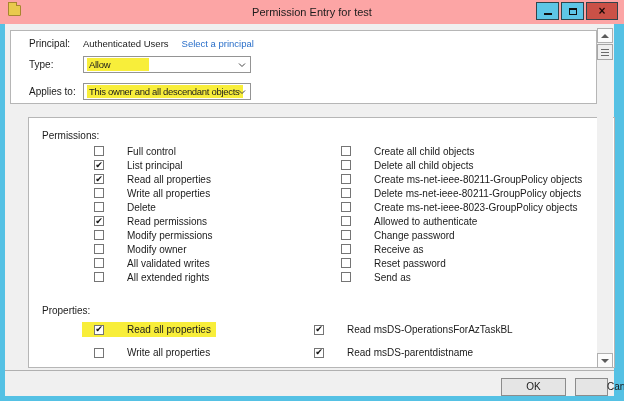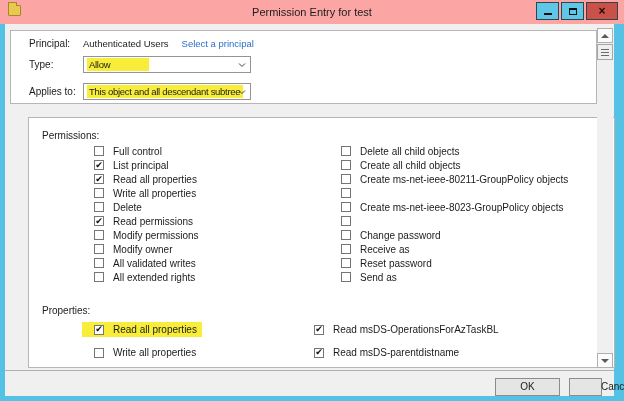--- a/index.html
+++ b/index.html
@@ -63,21 +63,21 @@
   .hl-allow{ min-width:62px; }
   .seclabel{ position:absolute; font-size:10px; color:#1b1b1b; }
   .perm-label{ left:13px; top:12px; }
   .prop-label{ left:13px; top:187px; }
   .cbcol{ position:absolute; }
   .col-pl{ left:53px; top:26px; }
   .col-pr{ left:300px; top:26px; }
   .col-prl{ left:53px; top:204px; }
   .col-prr{ left:273px; top:204px; }
   .cbrow{
-    display:flex; align-items:center; gap:9px; height:14px;
+    display:flex; align-items:center; gap:23px; height:14px;
     font-size:10px; color:#1b1b1b; width:fit-content; padding-right:5px;padding-left:12px;
   }
   .props .cbrow{ height:15px; margin-bottom:8px; }
   .cbrow.hl{ background:#f8ee3a; }
   .cb{
     width:10px; height:10px; flex:none; background:#fff; border:1px solid #757575;
     font-size:9px; line-height:9px; color:#111; text-align:center;
     display:inline-flex; align-items:center; justify-content:center;
   }
   
@@ -101,20 +101,21 @@
   
   .footer{
     position:absolute; left:0; right:0; top:346px; height:26px;
     background:#f0f0f0; border-top:1px solid #b0b0b0;
   }
   .btn{
     position:absolute; top:7px; height:18px; background:#e5e5e5;
     border:1px solid #8c8c8c; font-size:10px; color:#1b1b1b;
     font-family:"Liberation Sans", sans-serif; text-align:center; line-height:16px;
     cursor:default;
+    margin-left:6px;
   }
   .btn-ok{ left:490px; width:65px; }
   .btn-cancel{ left:564px; width:30px;padding-left:31px; }
 </style>
 </head>
 <body>
 
 <div class="window">
 
   <div class="titlebar">
@@ -146,21 +147,21 @@
         <span class="dropdown">
           <span class="hl-text hl-allow">Allow</span>
           <svg class="dd-chevron" width="8" height="5">
               <path d="M1 0.5 L4 3.5 L7 0.5" stroke="#444" fill="none"></path>
             </svg>
         </span>
       </div>
       <div class="row row3">
         <span class="flabel">Applies to:</span>
         <span class="dropdown">
-          <span class="hl-text">This object and all descendant subtree</span>
+          <span class="hl-text">This owner and all descendant objects</span>
           <svg class="dd-chevron" width="8" height="5">
               <path d="M1 0.5 L4 3.5 L7 0.5" stroke="#444" fill="none"></path>
             </svg>
         </span>
       </div>
     </div>
 
     <div class="panel panel2">
       <span class="seclabel perm-label">Permissions:</span>
 
@@ -205,39 +206,41 @@
           <div class="cbrow">
             <span class="cb"></span>
             <span>All extended rights</span>
           </div>
         </div>
 
       <div class="cbcol col-pr">
 
       <div class="cbrow">
             <span class="cb"></span>
+            <span>Create all child objects</span>
+          </div>
+          <div class="cbrow">
+            <span class="cb"></span>
             <span>Delete all child objects</span>
           </div>
           <div class="cbrow">
             <span class="cb"></span>
-            <span>Create all child objects</span>
-          </div>
-          <div class="cbrow">
-            <span class="cb"></span>
             <span>Create ms-net-ieee-80211-GroupPolicy objects</span>
           </div>
           <div class="cbrow">
             <span class="cb"></span>
+            <span>Delete ms-net-ieee-80211-GroupPolicy objects</span>
           </div>
           <div class="cbrow">
             <span class="cb"></span>
             <span>Create ms-net-ieee-8023-GroupPolicy objects</span>
           </div>
           <div class="cbrow">
             <span class="cb"></span>
+            <span>Allowed to authenticate</span>
           </div>
           <div class="cbrow">
             <span class="cb"></span>
             <span>Change password</span>
           </div>
           <div class="cbrow">
             <span class="cb"></span>
             <span>Receive as</span>
           </div>
           <div class="cbrow">

